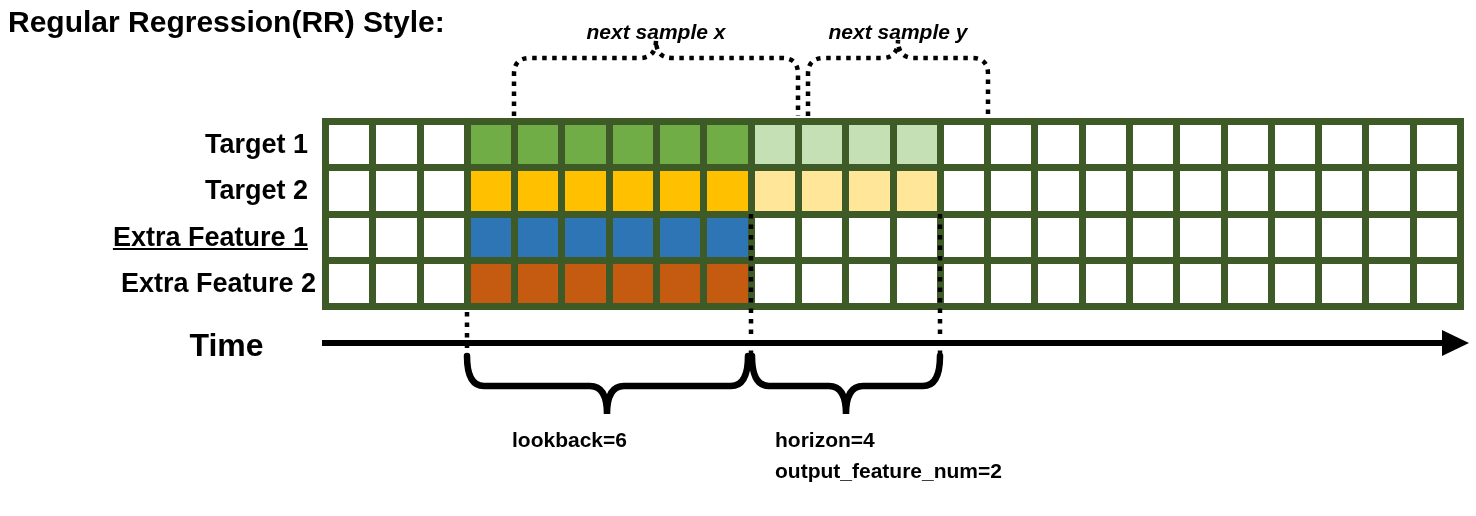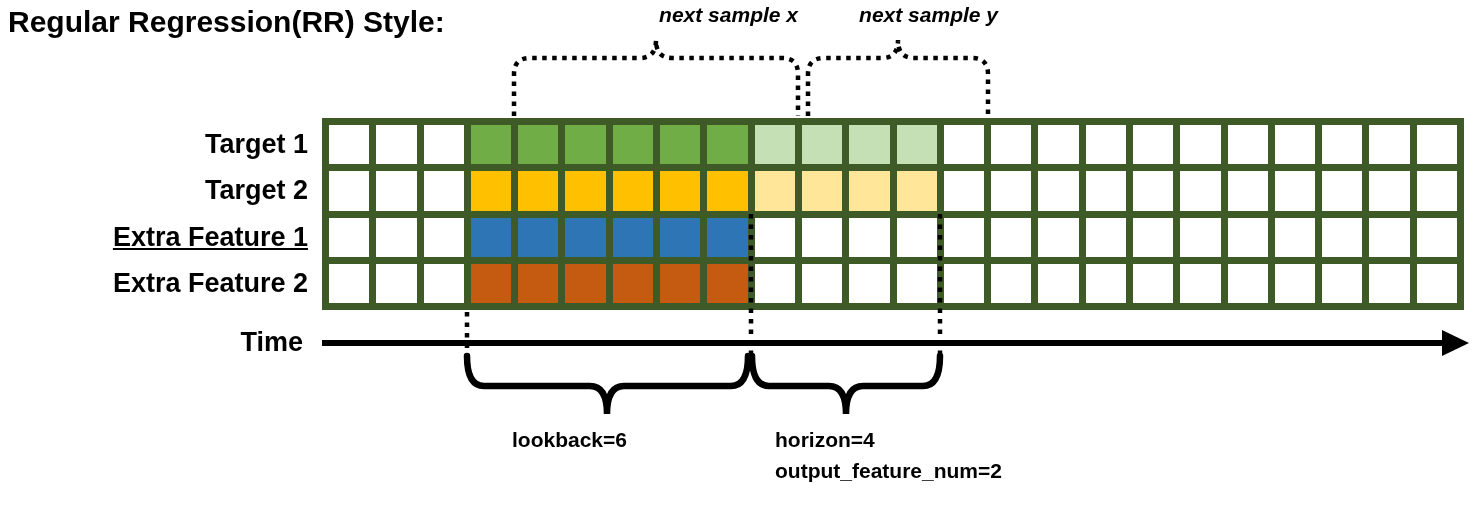--- a/index.html
+++ b/index.html
@@ -20,25 +20,25 @@
     position: absolute;
     left: 8px;
     top: 5px;
     font-size: 30px;
     font-weight: bold;
     letter-spacing: 0px;
     white-space: nowrap;
   }
   .brace-label {
     position: absolute;
-    top: 3px;
+    top: 20px;
     font-size: 21px;
     font-style: italic;
     font-weight: 600;
-    text-align: right;
+    text-align: center;
     white-space: nowrap;
   }
   .brace-label.lx { left: 514px; width: 284px; }
   .brace-label.ly { left: 798px; width: 200px; }
   .row-label {
     position: absolute;
     left: 0;
     width: 308px;
     height: 39px;
     text-align: right;
@@ -67,22 +67,22 @@
     top: 0;
     width: 1476px;
     height: 516px;
     pointer-events: none;
   }
   .time-label {
     position: absolute;
     left: 150px;
     top: 327px;
     width: 153px;
-    text-align: right;
-    font-size: 27px;
+    text-align: center;
+    font-size: 32px;
     font-weight: bold;
     white-space: nowrap;
   }
   .ann {
     position: absolute;
     top: 424px;
     font-size: 21px;
     font-weight: bold;
     line-height: 31px;
     white-space: nowrap;
@@ -97,21 +97,21 @@
 
   <div class="title">Regular Regression(RR) Style:</div>
 
   <div class="brace-label lx">next sample x</div>
   <div class="brace-label ly">next sample y</div>
 
   <div id="row-labels">
       <div class="row-label" style="top: 125px;">Target 1</div>
       <div class="row-label" style="top: 171.25px;">Target 2</div>
       <div class="row-label" style="top: 217.5px; text-decoration: underline;">Extra Feature 1</div>
-      <div class="row-label" style="top: 263.75px;">Extra Feature 2</div>
+      <div class="row-label" style="top: 263.75px; padding-left: 8px;">Extra Feature 2</div>
     </div>
 
   <div class="ts-grid" id="ts-grid" style="background: rgb(62, 90, 38);">
       <div class="cell" style="background: rgb(255, 255, 255);"></div>
       <div class="cell" style="background: rgb(255, 255, 255);"></div>
       <div class="cell" style="background: rgb(255, 255, 255);"></div>
       <div class="cell" style="background: rgb(112, 173, 71);"></div>
       <div class="cell" style="background: rgb(112, 173, 71);"></div>
       <div class="cell" style="background: rgb(112, 173, 71);"></div>
       <div class="cell" style="background: rgb(112, 173, 71);"></div>

